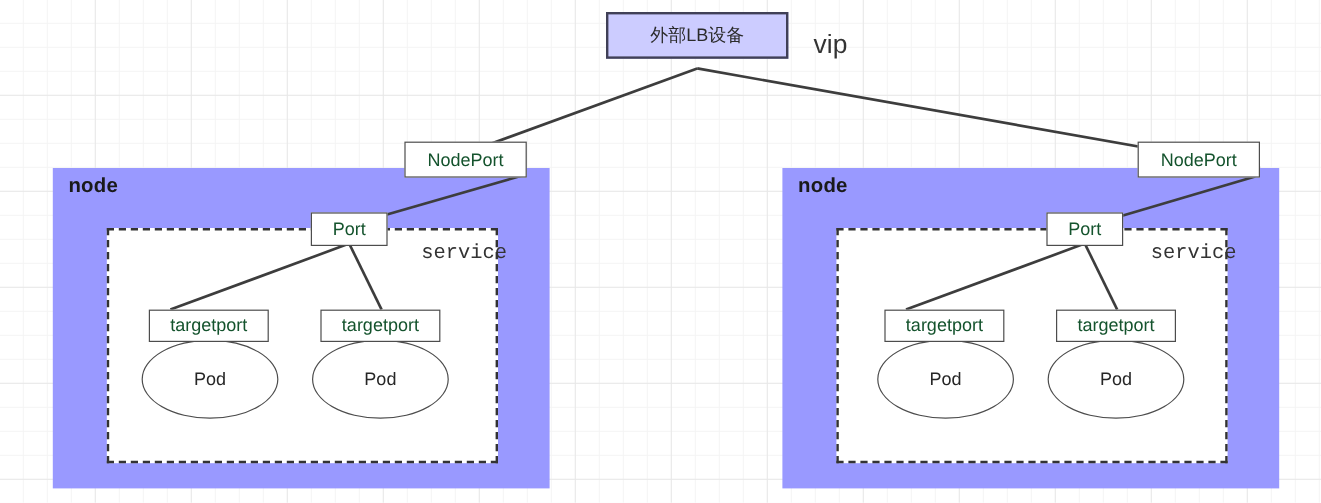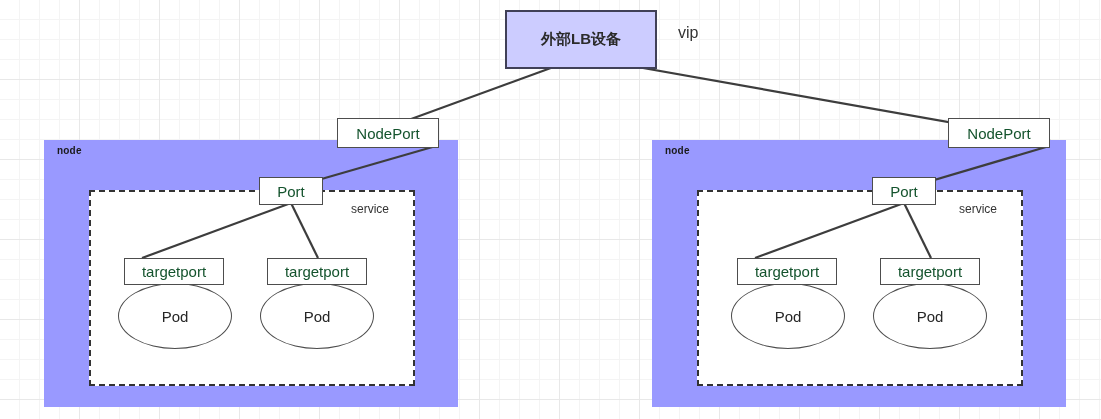--- a/index.html
+++ b/index.html
@@ -31,34 +31,35 @@
     pointer-events: none;
   }
   .node-box {
     position: absolute;
     background: #9999ff;
     box-sizing: border-box;
   }
   .node-label {
     position: absolute;
     font-weight: bold;
-    font-size: 10px;
+    font-size: 17px;
     color: #1a1a1a;
     letter-spacing: 0.2px;
   }
   .service-box {
     position: absolute;
     background: #ffffff;
     border: 2px dashed #333333;
     box-sizing: border-box;
   }
   .service-label {
     position: absolute;
-    font-size: 12px;
+    font-size: 17px;
     color: #333333;
+    font-family: Liberation Mono, monospace;
   }
   .plain-box {
     position: absolute;
     background: #ffffff;
     border: 1.6px solid #4d4d4d;
     box-sizing: border-box;
     display: flex;
     align-items: center;
     justify-content: center;
     font-size: 15px;
@@ -72,21 +73,21 @@
     box-sizing: border-box;
     display: flex;
     align-items: center;
     justify-content: center;
     font-size: 15px;
     color: #2b2b2b;
     white-space: nowrap;
   }
   .vip-label {
     position: absolute;
-    font-size: 16px;
+    font-size: 22px;
     color: #333333;
   }
   .pod-ellipse {
     position: absolute;
     background: #ffffff;
     border: 1.6px solid #4d4d4d;
     border-radius: 50%;
     box-sizing: border-box;
     display: flex;
     align-items: center;
@@ -123,21 +124,21 @@
 
     <line x1="1046" y1="147" x2="880" y2="196" stroke="#3d3d3d" stroke-width="2.2"></line>
 
     <line x1="291" y1="203" x2="142" y2="258" stroke="#3d3d3d" stroke-width="2.2"></line>
     <line x1="291" y1="203" x2="318" y2="258" stroke="#3d3d3d" stroke-width="2.2"></line>
 
     <line x1="904" y1="203" x2="755" y2="258" stroke="#3d3d3d" stroke-width="2.2"></line>
     <line x1="904" y1="203" x2="931" y2="258" stroke="#3d3d3d" stroke-width="2.2"></line>
   </svg>
 
-  <div class="lb-box" style="left:505px; top:10px; width:152px; height:59px;font-weight:bold;">外部LB设备</div>
+  <div class="lb-box" style="left:505px; top:10px; width:152px; height:39px;">外部LB设备</div>
   <div class="vip-label" style="left:678px; top:24px;">vip</div>
 
   <div class="plain-box" style="left:337px; top:118px; width:102px; height:30px;">NodePort</div>
   <div class="plain-box" style="left:948px; top:118px; width:102px; height:30px;">NodePort</div>
 
   <div class="plain-box" style="left:259px; top:177px; width:64px; height:28px;">Port</div>
   <div class="plain-box" style="left:872px; top:177px; width:64px; height:28px;">Port</div>
 
   <div class="pod-ellipse" style="left:118px; top:283px; width:114px; height:66px;">Pod</div>
   <div class="plain-box" style="left:124px; top:258px; width:100px; height:27px;">targetport</div>

